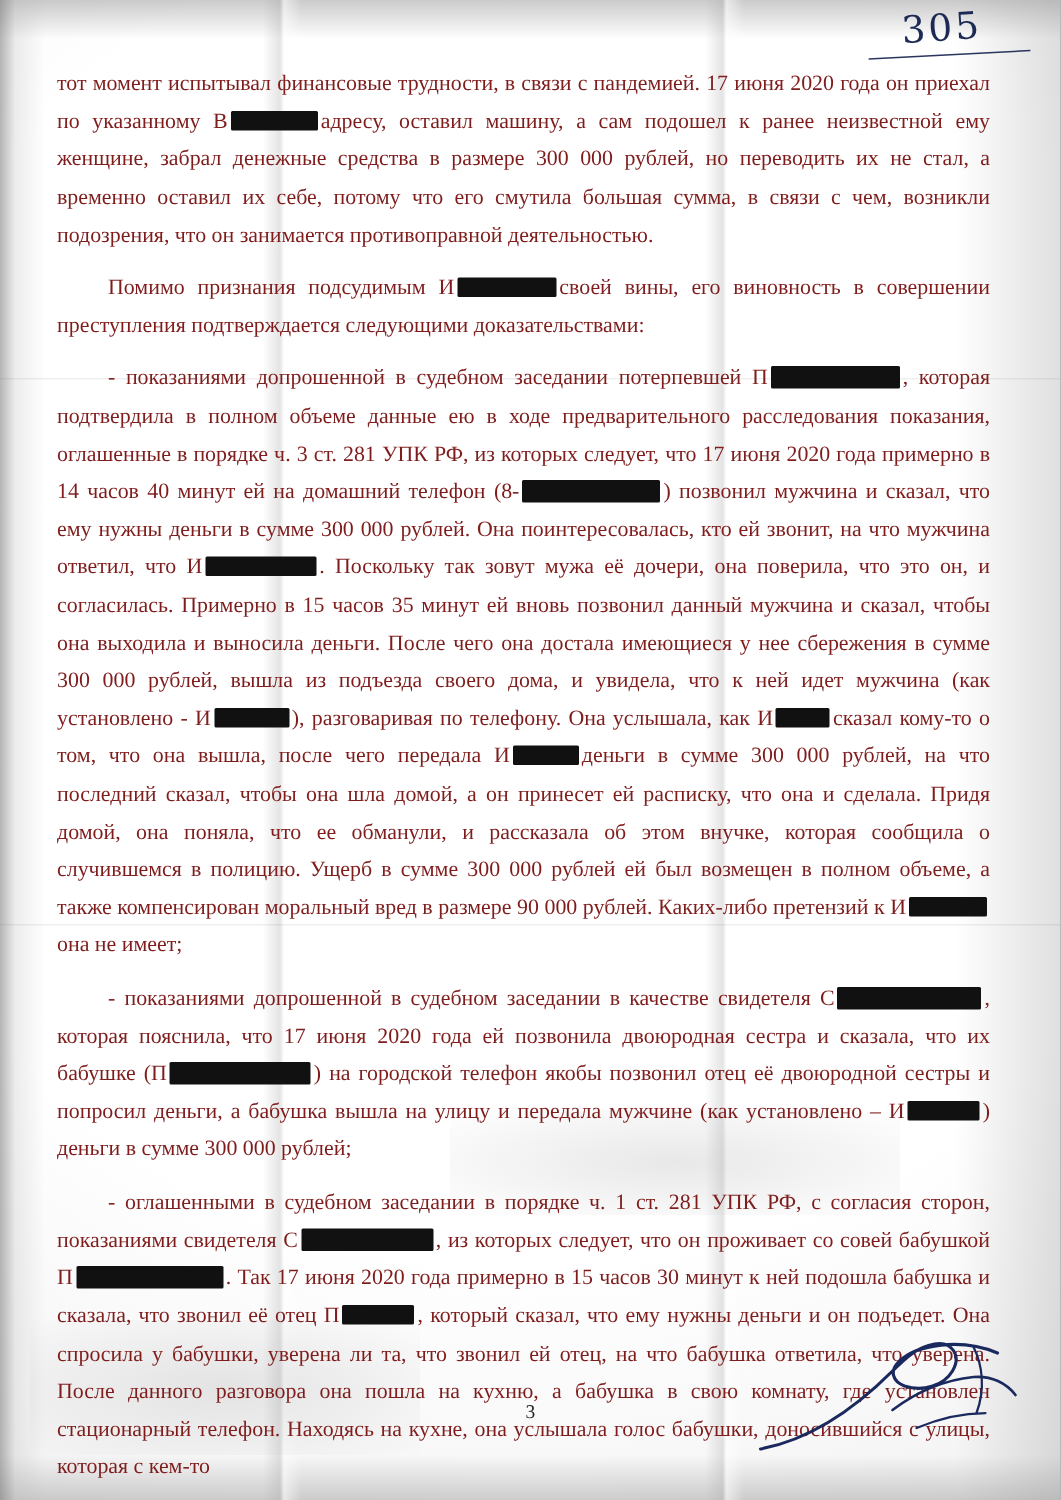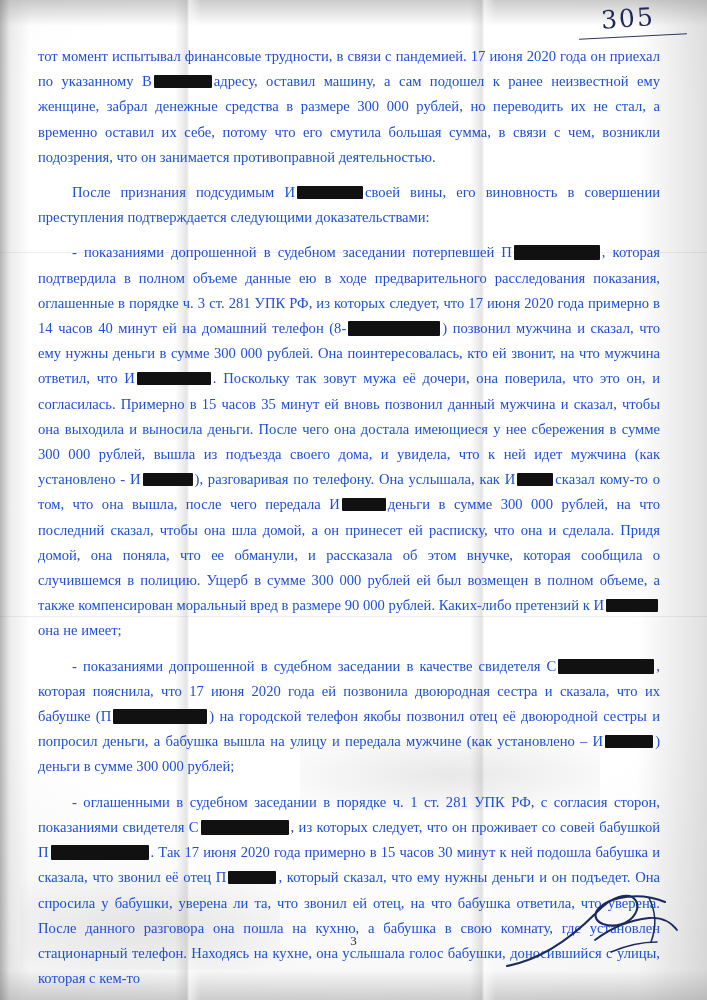--- a/index.html
+++ b/index.html
@@ -45,21 +45,21 @@
     pointer-events: none;
   }
 
   .doc-body {
     position: absolute;
     left: 38px;
     top: 44px;
     width: 622px;
     font-size: 14.6px;
     line-height: 25.2px;
-    color: #1d4ed8;
+    color: #7f1d1d;
     text-align: justify;
     text-justify: inter-word;
   }
   .para {
     margin: 0 0 10px 0;
     position: relative;
   }
   .para.indent { text-indent: 34px; }
   .para.dash { text-indent: 34px; }
 
@@ -131,21 +131,21 @@
   <div class="smudge" style="left: 300px; top: 740px; width: 300px; height: 70px;"></div>
   <div class="smudge" style="left: 20px; top: 880px; width: 260px; height: 90px;"></div>
   <div class="streak" style="top: 252px;"></div>
   <div class="streak" style="top: 616px;"></div>
 
   <div class="handwriting-top">305</div>
   <div class="top-rule"></div>
 
   <div class="doc-body" id="doc-body">
       <p class="para"><span>тот момент испытывал финансовые трудности, в связи с пандемией. 17 июня 2020 года он приехал по указанному В</span><span class="redact" style="width: 58px;"></span><span>адресу, оставил машину, а сам подошел к ранее неизвестной ему женщине, забрал денежные средства в размере 300 000 рублей, но переводить их не стал, а временно оставил их себе, потому что его смутила большая сумма, в связи с чем, возникли подозрения, что он занимается противоправной деятельностью.</span></p>
-      <p class="para indent"><span>После признания подсудимым И</span><span class="redact" style="width: 66px;"></span><span>своей вины, его виновность в совершении преступления подтверждается следующими доказательствами:</span></p>
+      <p class="para indent"><span>Помимо признания подсудимым И</span><span class="redact" style="width: 66px;"></span><span>своей вины, его виновность в совершении преступления подтверждается следующими доказательствами:</span></p>
       <p class="para dash"><span>- показаниями допрошенной в судебном заседании потерпевшей П</span><span class="redact tall" style="width: 86px;"></span><span>, которая подтвердила в полном объеме данные ею в ходе предварительного расследования показания, оглашенные в порядке ч. 3 ст. 281 УПК РФ, из которых следует, что 17 июня 2020 года примерно в 14 часов 40 минут ей на домашний телефон (8-</span><span class="redact tall" style="width: 92px;"></span><span>) позвонил мужчина и сказал, что ему нужны деньги в сумме 300 000 рублей. Она поинтересовалась, кто ей звонит, на что мужчина ответил, что И</span><span class="redact" style="width: 74px;"></span><span>. Поскольку так зовут мужа её дочери, она поверила, что это он, и согласилась. Примерно в 15 часов 35 минут ей вновь позвонил данный мужчина и сказал, чтобы она выходила и выносила деньги. После чего она достала имеющиеся у нее сбережения в сумме 300 000 рублей, вышла из подъезда своего дома, и увидела, что к ней идет мужчина (как установлено - И</span><span class="redact" style="width: 50px;"></span><span>), разговаривая по телефону. Она услышала, как И</span><span class="redact" style="width: 36px;"></span><span>сказал кому-то о том, что она вышла, после чего передала И</span><span class="redact" style="width: 44px;"></span><span>деньги в сумме 300 000 рублей, на что последний сказал, чтобы она шла домой, а он принесет ей расписку, что она и сделала. Придя домой, она поняла, что ее обманули, и рассказала об этом внучке, которая сообщила о случившемся в полицию. Ущерб в сумме 300 000 рублей ей был возмещен в полном объеме, а также компенсирован моральный вред в размере 90 000 рублей. Каких-либо претензий к И</span><span class="redact" style="width: 52px;"></span><span>она не имеет;</span></p>
       <p class="para dash"><span>- показаниями допрошенной в судебном заседании в качестве свидетеля С</span><span class="redact tall" style="width: 96px;"></span><span>, которая пояснила, что 17 июня 2020 года ей позвонила двоюродная сестра и сказала, что их бабушке (П</span><span class="redact tall" style="width: 94px;"></span><span>) на городской телефон якобы позвонил отец её двоюродной сестры и попросил деньги, а бабушка вышла на улицу и передала мужчине (как установлено – И</span><span class="redact" style="width: 48px;"></span><span>) деньги в сумме 300 000 рублей;</span></p>
       <p class="para dash"><span>- оглашенными в судебном заседании в порядке ч. 1 ст. 281 УПК РФ, с согласия сторон, показаниями свидетеля С</span><span class="redact tall" style="width: 88px;"></span><span>, из которых следует, что он проживает со совей бабушкой П</span><span class="redact tall" style="width: 98px;"></span><span>. Так 17 июня 2020 года примерно в 15 часов 30 минут к ней подошла бабушка и сказала, что звонил её отец П</span><span class="redact" style="width: 48px;"></span><span>, который сказал, что ему нужны деньги и он подъедет. Она спросила у бабушки, уверена ли та, что звонил ей отец, на что бабушка ответила, что уверена. После данного разговора она пошла на кухню, а бабушка в свою комнату, где установлен стационарный телефон. Находясь на кухне, она услышала голос бабушки, доносившийся с улицы, которая с кем-то</span></p>
     </div>
 
   <div class="page-number">3</div>
 
   <svg class="signature" viewBox="0 0 190 108">
     <path d="M8 86 C 40 80, 70 60, 96 34 C 104 26, 112 18, 124 16 C 136 14, 142 24, 136 34 C 130 44, 116 48, 104 44 C 96 41, 94 34, 100 28 C 112 16, 142 12, 166 22" fill="none" stroke="#1b2a5e" stroke-width="2.1" stroke-linecap="round"></path>
     <path d="M96 60 C 112 48, 130 40, 150 38 C 162 37, 172 42, 178 50" fill="none" stroke="#1b2a5e" stroke-width="1.8" stroke-linecap="round"></path>

